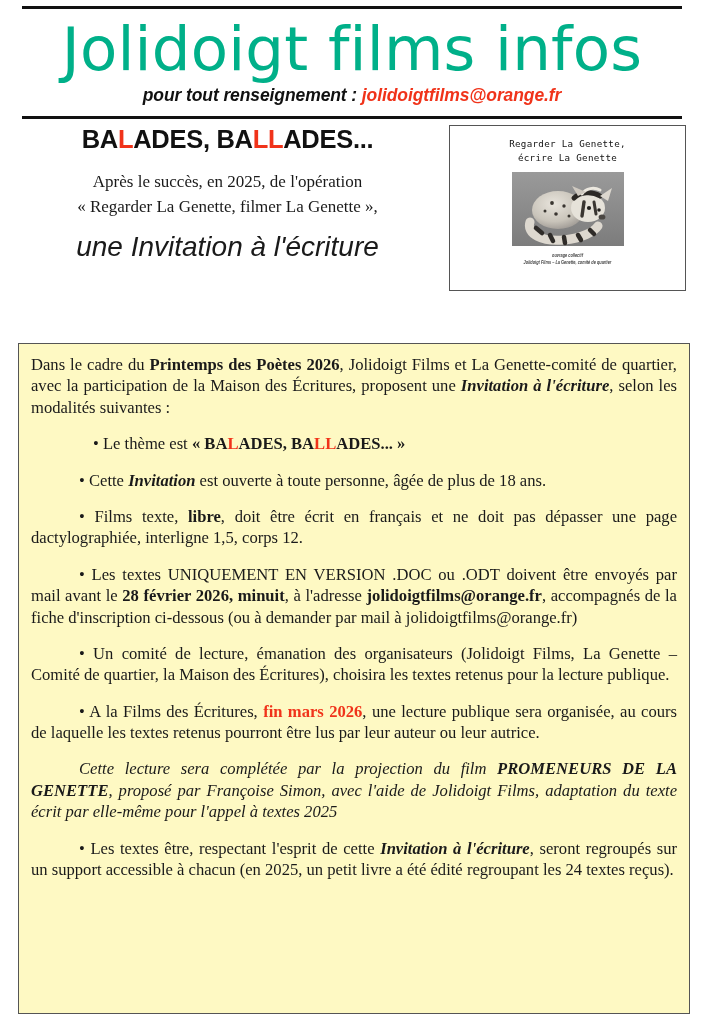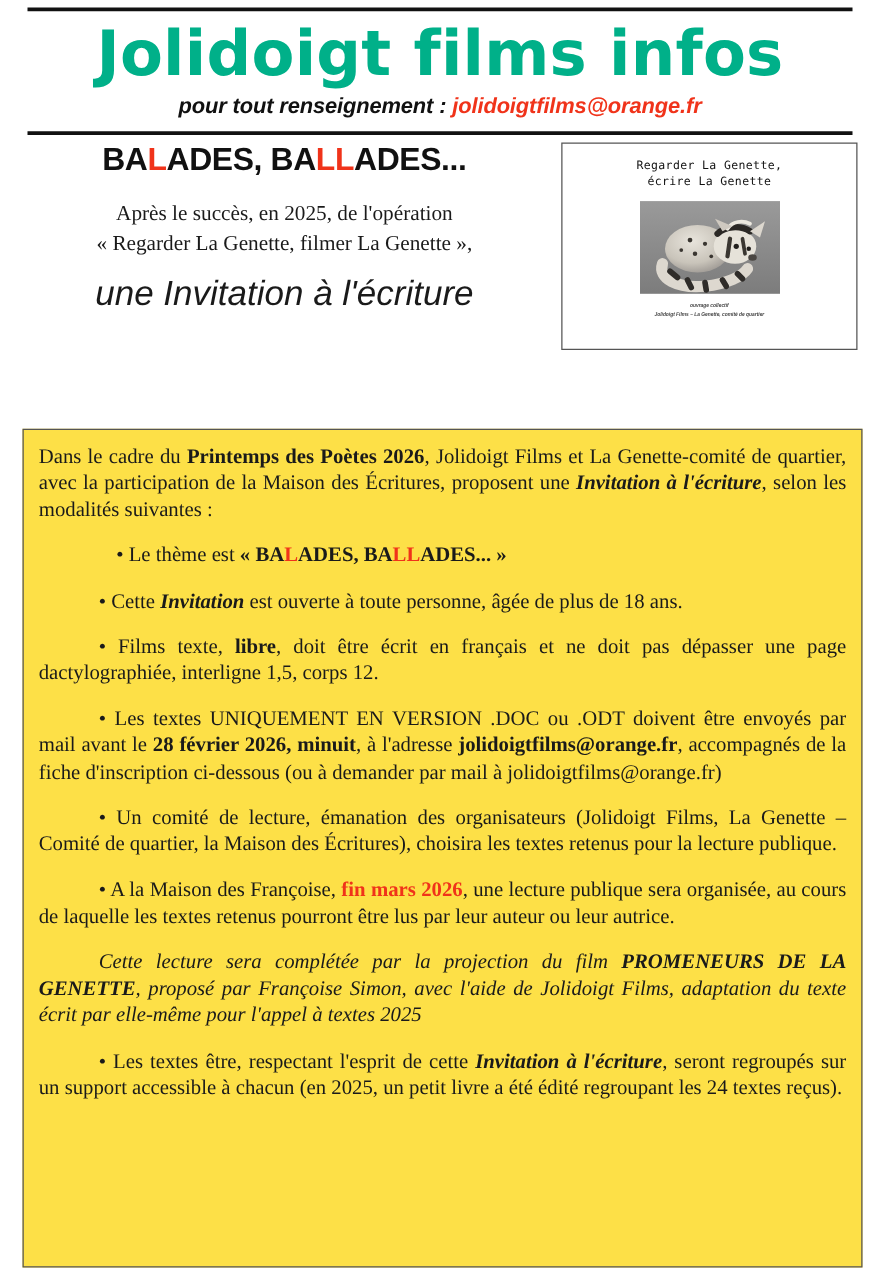--- a/index.html
+++ b/index.html
@@ -32,23 +32,23 @@
   }
   .rule-top { margin-top: 6px; }
   .rule-mid { margin-top: 6px; }
 
   .masthead {
     text-align: center;
     padding-top: 8px;
   }
   .masthead-title {
     font-family: "DejaVu Sans", sans-serif;
-    font-size: 50px;
+    font-size: 61px;
     line-height: 1.04;
-    font-weight: 700;
+    font-weight: 400;
     color: #00B089;
     letter-spacing: 0.2px;
     margin: 0;
     padding: 0 0 2px 0;
   }
   .masthead-sub {
     font-family: "Liberation Sans", sans-serif;
     font-style: italic;
     font-weight: bold;
     font-size: 17.5px;
@@ -143,21 +143,21 @@
   
   .bodybox {
     position: absolute;
     left: 18px;
     top: 337px;
     width: 672px;
     height: 671px;
     border: 1.5px solid #555555;
     box-sizing: border-box;
     padding: 10px 12px 10px 12px;
-    background: #fde047;
+    background: #fef9c3;
   }
   .bodybox p {
     margin: 0;
     font-family: "Liberation Serif", serif;
     font-size: 16.6px;
     line-height: 1.29;
     text-align: justify;
     color: #1a1a1a;
   }
   .p-gap { margin-top: 15px !important; }
@@ -258,20 +258,20 @@
     <p class="p-gap indent-lg"><span>• Le thème est </span><span class="b">« BA</span><span class="b red">L</span><span class="b">ADES, BA</span><span class="b red">LL</span><span class="b">ADES... »</span></p>
 
     <p class="p-gap indent"><span>• Cette </span><span class="bi">Invitation</span><span> est ouverte à toute personne, âgée de plus de 18 ans.</span></p>
 
     <p class="p-gap indent"><span>• Films texte, </span><span class="b">libre</span><span>, doit être écrit en français et ne doit pas dépasser une page dactylographiée, interligne 1,5, corps 12.</span></p>
 
     <p class="p-gap indent red"><span>• Les textes UNIQUEMENT EN VERSION .DOC ou .ODT doivent être envoyés par mail avant le </span><span class="b">28 février 2026, minuit</span><span>, à l'adresse </span><span class="b">jolidoigtfilms@orange.fr</span><span>, accompagnés de la fiche d'inscription ci-dessous (ou à demander par mail à jolidoigtfilms@orange.fr)</span></p>
 
     <p class="p-gap indent">• Un comité de lecture, émanation des organisateurs (Jolidoigt Films, La Genette – Comité de quartier, la Maison des Écritures), choisira les textes retenus pour la lecture publique.</p>
 
-    <p class="p-gap indent"><span>• A la Maison des Françoise, </span><span class="b red">fin mars 2026</span><span>, une lecture publique sera organisée, au cours de laquelle les textes retenus pourront être lus par leur auteur ou leur autrice.</span></p>
+    <p class="p-gap indent"><span>• A la Films des Écritures, </span><span class="b red">fin mars 2026</span><span>, une lecture publique sera organisée, au cours de laquelle les textes retenus pourront être lus par leur auteur ou leur autrice.</span></p>
 
     <p class="p-gap indent p-teal"><span>Cette lecture sera complétée par la projection du film </span><span class="b">PROMENEURS DE LA GENETTE</span><span>, proposé par Françoise Simon, avec l'aide de Jolidoigt Films, adaptation du texte écrit par elle-même pour l'appel à textes 2025</span></p>
 
     <p class="p-gap indent"><span>• Les textes être, respectant l'esprit de cette </span><span class="bi">Invitation à l'écriture</span><span>, seront regroupés sur un support accessible à chacun (en 2025, un petit livre a été édité regroupant les 24 textes reçus).</span></p>
 
   </div>
 </div>
 
 </body></html>

